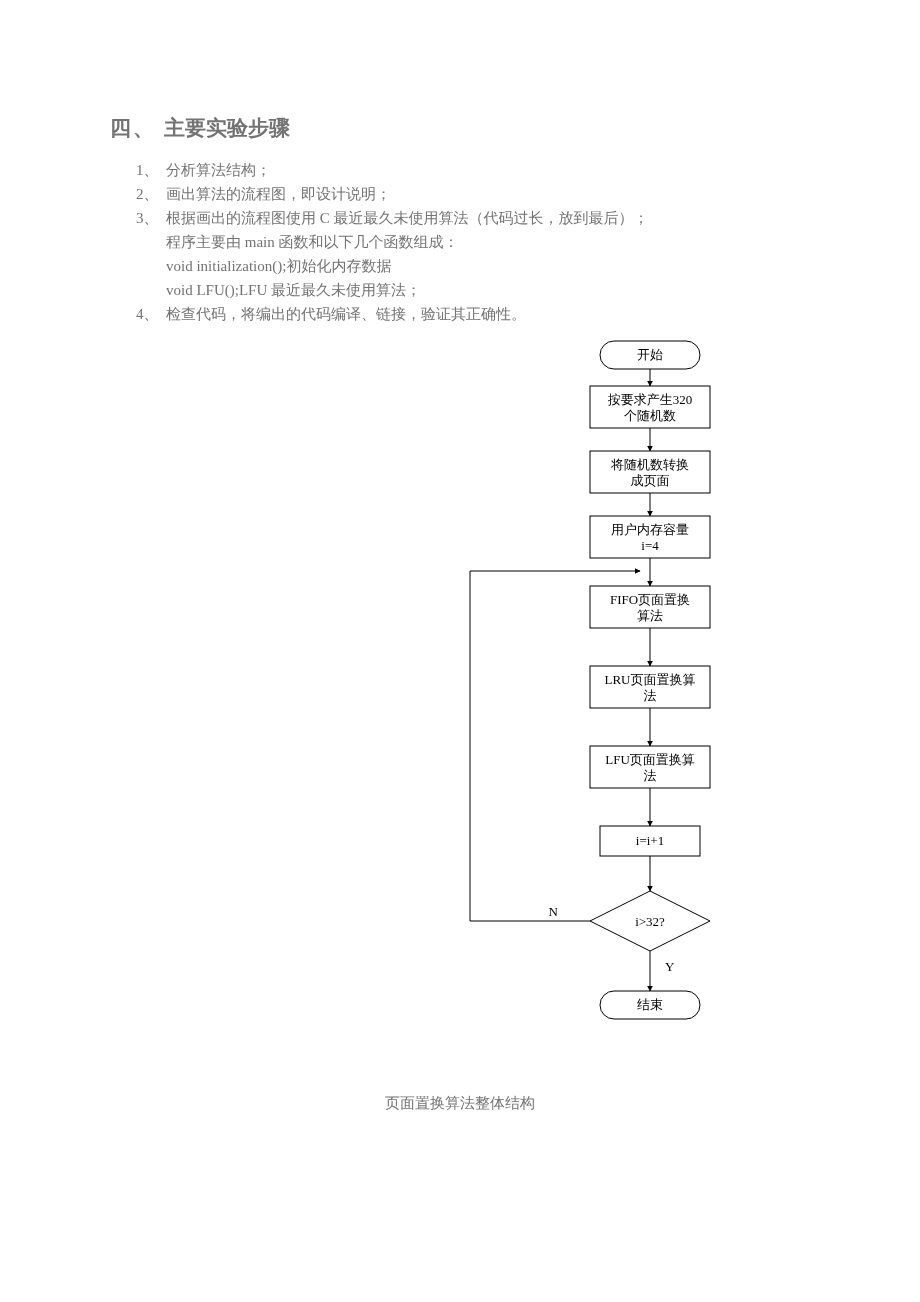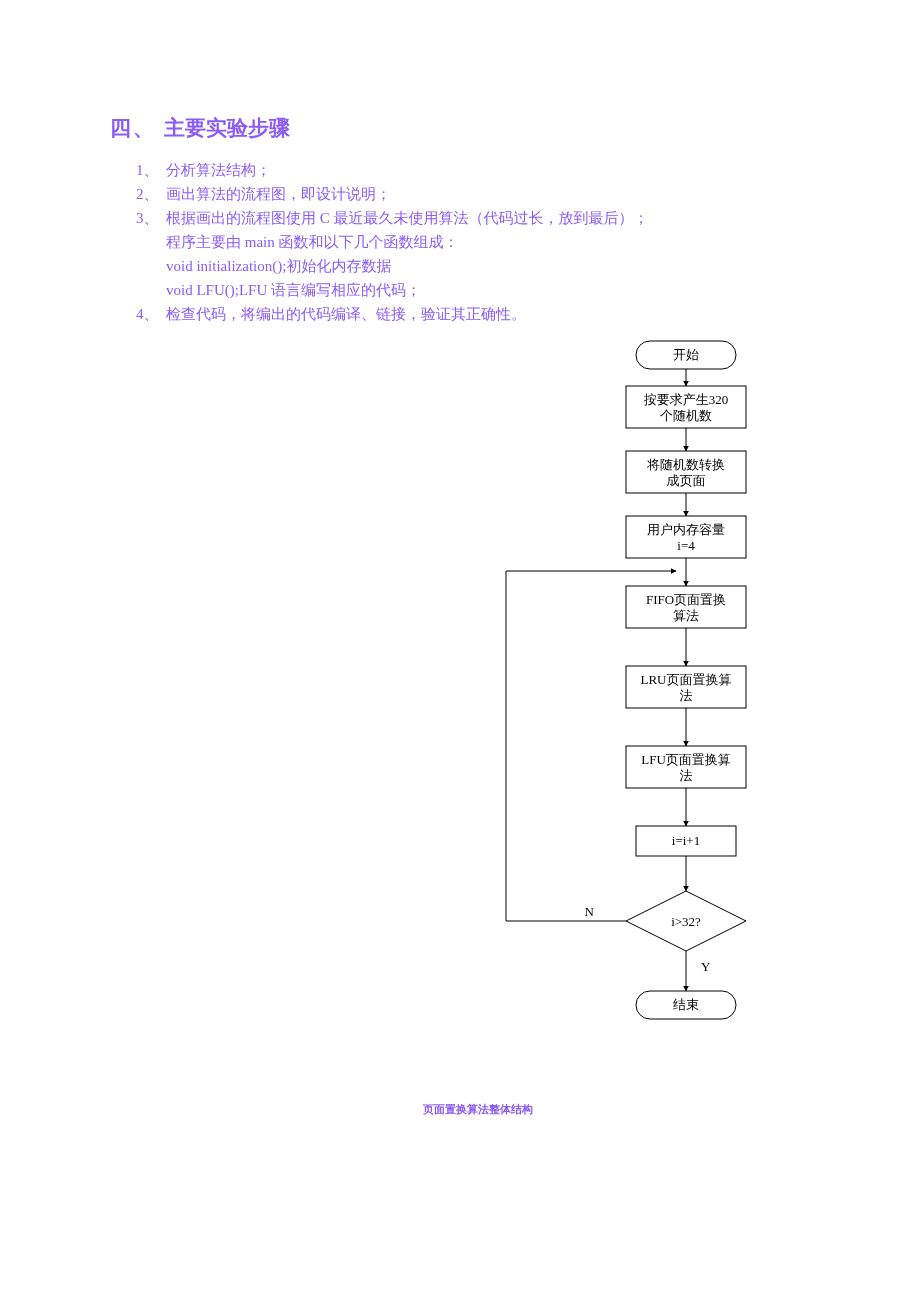--- a/index.html
+++ b/index.html
@@ -5,23 +5,23 @@
   html, body {
     margin: 0;
     padding: 0;
     background: #ffffff;
     width: 920px;
   }
   .page {
     width: 920px;
     min-height: 1302px;
     box-sizing: border-box;
-    padding: 114px 74px 60px 110px;
+    padding: 114px 110px 60px 110px;
     font-family: "SimSun", "Songti SC", serif;
-    color: #8b5cf6;
+    color: #737373;
   }
   .heading {
     font-size: 21px;
     font-weight: bold;
     margin: 0 0 16px 0;
   }
   .heading .num {
     margin-right: 8px;
     letter-spacing: 2px;
   }
@@ -44,23 +44,23 @@
     margin-left: 30px;
   }
   .flowchart-holder {
     width: 100%;
     display: flex;
     justify-content: flex-end;
     margin-top: 10px;
   }
   .caption {
     text-align: center;
-    font-weight: bold;
-    font-size: 11px;
-    margin-top: 26px;
+    font-weight: normal;
+    font-size: 15px;
+    margin-top: 18px;
   }
   svg { display:block; }
 </style>
 </head>
 <body>
 
 <div class="page">
 
   <h2 class="heading">
     <span class="num">四、</span><span>主要实验步骤</span>
@@ -75,21 +75,21 @@
       <span class="marker">2、</span>
       <span class="txt">画出算法的流程图，即设计说明；</span>
     </div>
     <div class="item">
       <span class="marker">3、</span>
       <span class="txt">根据画出的流程图使用 C 最近最久未使用算法（代码过长，放到最后）；</span>
     </div>
 
     <div class="sub">程序主要由 main 函数和以下几个函数组成：</div>
     <div class="sub">void initialization();初始化内存数据</div>
-    <div class="sub">void LFU();LFU 语言编写相应的代码；</div>
+    <div class="sub">void LFU();LFU 最近最久未使用算法；</div>
 
     <div class="item">
       <span class="marker">4、</span>
       <span class="txt">检查代码，将编出的代码编译、链接，验证其正确性。</span>
     </div>
   </div>
 
   <div class="flowchart-holder">
     <svg id="flow-svg" width="420" height="740" viewBox="0 0 420 740">
       <defs>

